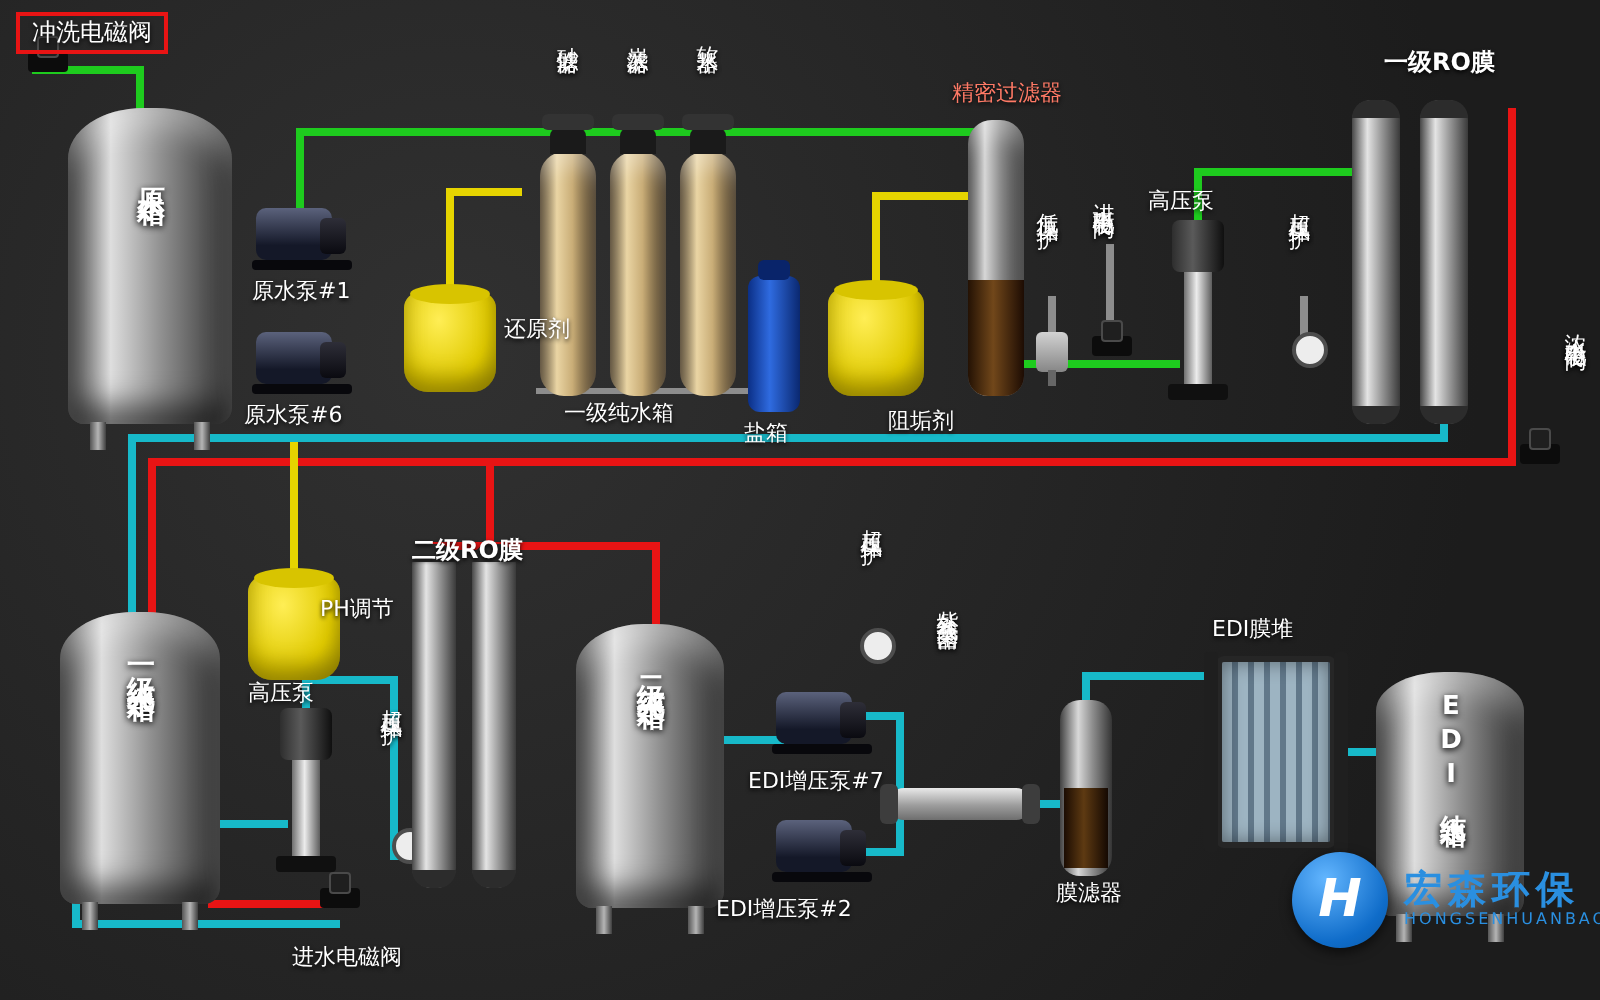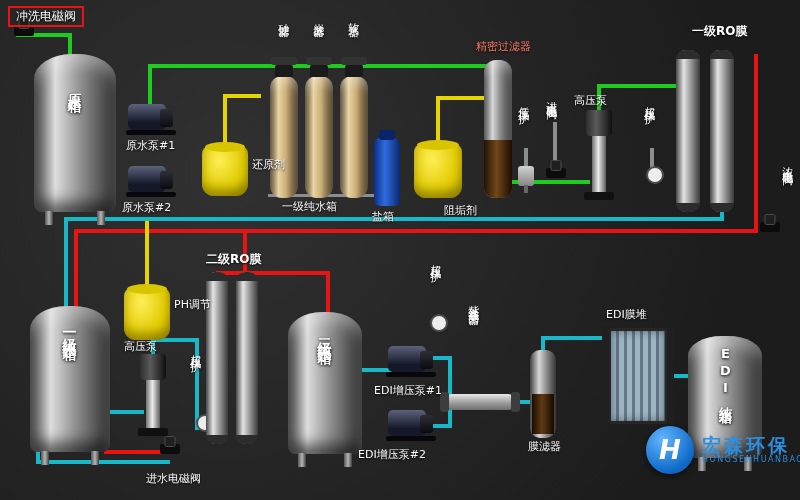--- a/index.html
+++ b/index.html
@@ -227,41 +227,41 @@
   <div class="uv" style="left:444px;top:394px;width:72px;height:16px"></div>
   <div class="mfil" style="left:530px;top:350px;width:26px;height:88px"></div>
   <div class="edistack" style="left:608px;top:328px;width:54px;height:90px"></div>
 
   <div class="tank" style="left:688px;top:336px;width:74px;height:122px">
     <span class="vlabel" style="top:10px;font-size:13px;letter-spacing:2px">EDI纯水箱</span>
   </div>
 
   <div class="lbl redbox" style="left:8px;top:6px">冲洗电磁阀</div>
   <div class="lbl" style="left:126px;top:139px">原水泵#1</div>
-  <div class="lbl" style="left:122px;top:201px">原水泵#2</div>
+  <div class="lbl" style="left:122px;top:201px">原水泵#6</div>
   <div class="lbl" style="left:252px;top:158px">还原剂</div>
   <div class="lbl vert" style="left:276px;top:14px">砂滤器</div>
   <div class="lbl vert" style="left:311px;top:14px">炭滤器</div>
   <div class="lbl vert" style="left:346px;top:14px">软水器</div>
   <div class="lbl" style="left:282px;top:200px">一级纯水箱</div>
   <div class="lbl" style="left:372px;top:210px">盐箱</div>
   <div class="lbl" style="left:444px;top:204px">阻垢剂</div>
   <div class="lbl rlbl" style="left:476px;top:40px">精密过滤器</div>
   <div class="lbl vert" style="left:516px;top:98px">低压保护</div>
   <div class="lbl vert" style="left:544px;top:92px">进水电磁阀</div>
   <div class="lbl" style="left:574px;top:94px">高压泵</div>
   <div class="lbl vert" style="left:642px;top:98px">超压保护</div>
   <div class="lbl big" style="left:692px;top:24px">一级RO膜</div>
   <div class="lbl vert" style="left:780px;top:158px">浓水电磁阀</div>
   <div class="lbl" style="left:146px;top:472px">进水电磁阀</div>
-  <div class="lbl" style="left:174px;top:298px">PH调节</div>
+  <div class="lbl" style="left:160px;top:298px">PH调节</div>
   <div class="lbl" style="left:124px;top:340px">高压泵</div>
   <div class="lbl vert" style="left:188px;top:346px">超压保护</div>
-  <div class="lbl big" style="left:206px;top:252px">二级RO膜</div>
-  <div class="lbl" style="left:374px;top:384px">EDI增压泵#1</div>
+  <div class="lbl big" style="left:206px;top:268px">二级RO膜</div>
+  <div class="lbl" style="left:374px;top:384px">EDI增压泵#7</div>
   <div class="lbl" style="left:358px;top:448px">EDI增压泵#2</div>
   <div class="lbl vert" style="left:428px;top:256px">超压保护</div>
   <div class="lbl vert" style="left:466px;top:296px">紫外线杀菌器</div>
   <div class="lbl" style="left:528px;top:440px">膜滤器</div>
   <div class="lbl" style="left:606px;top:308px">EDI膜堆</div>
 
   <div class="logo" style="left:646px;top:426px">
     <div class="logo-circle">H</div>
     <div class="logo-text">
       <span class="logo-name">宏森环保</span>

